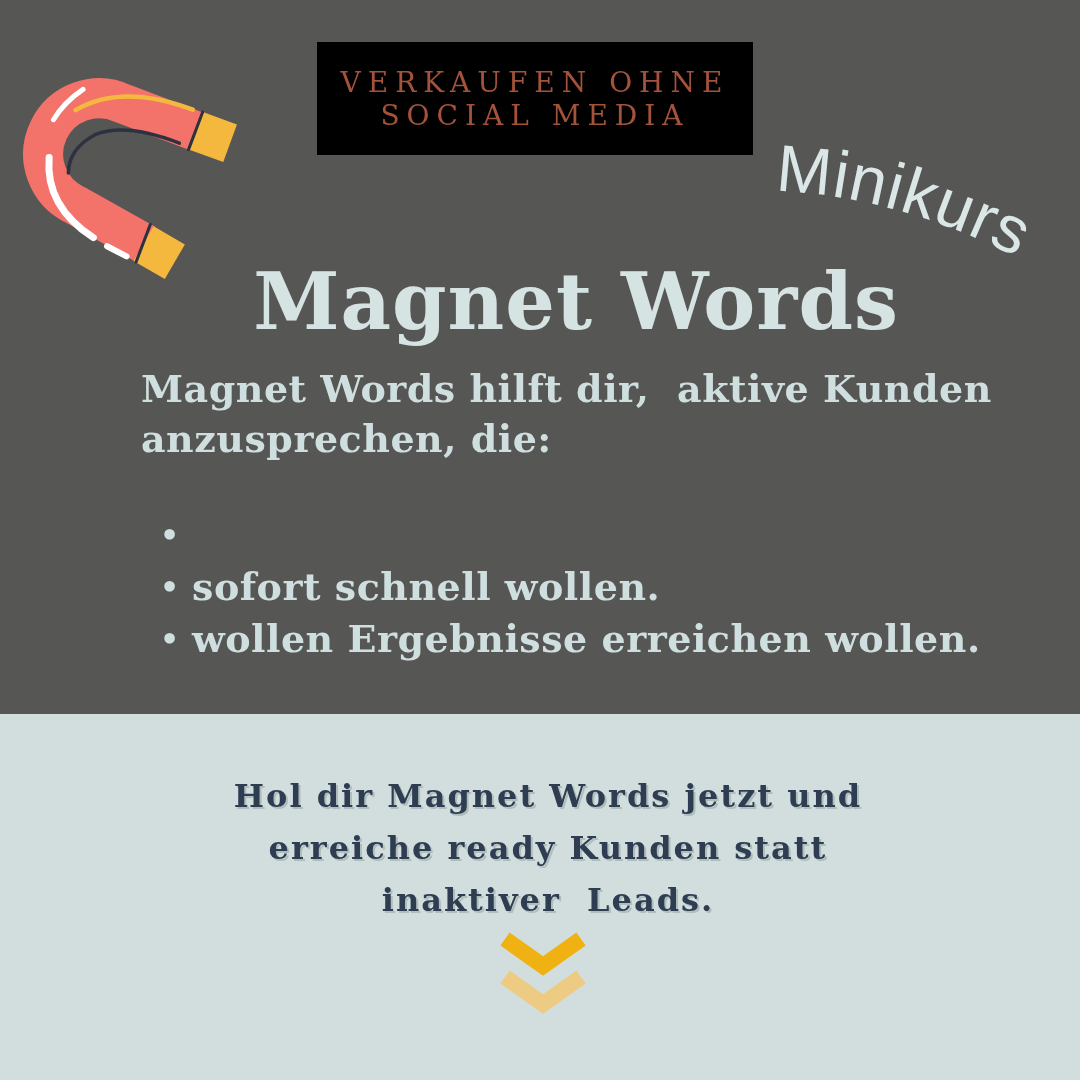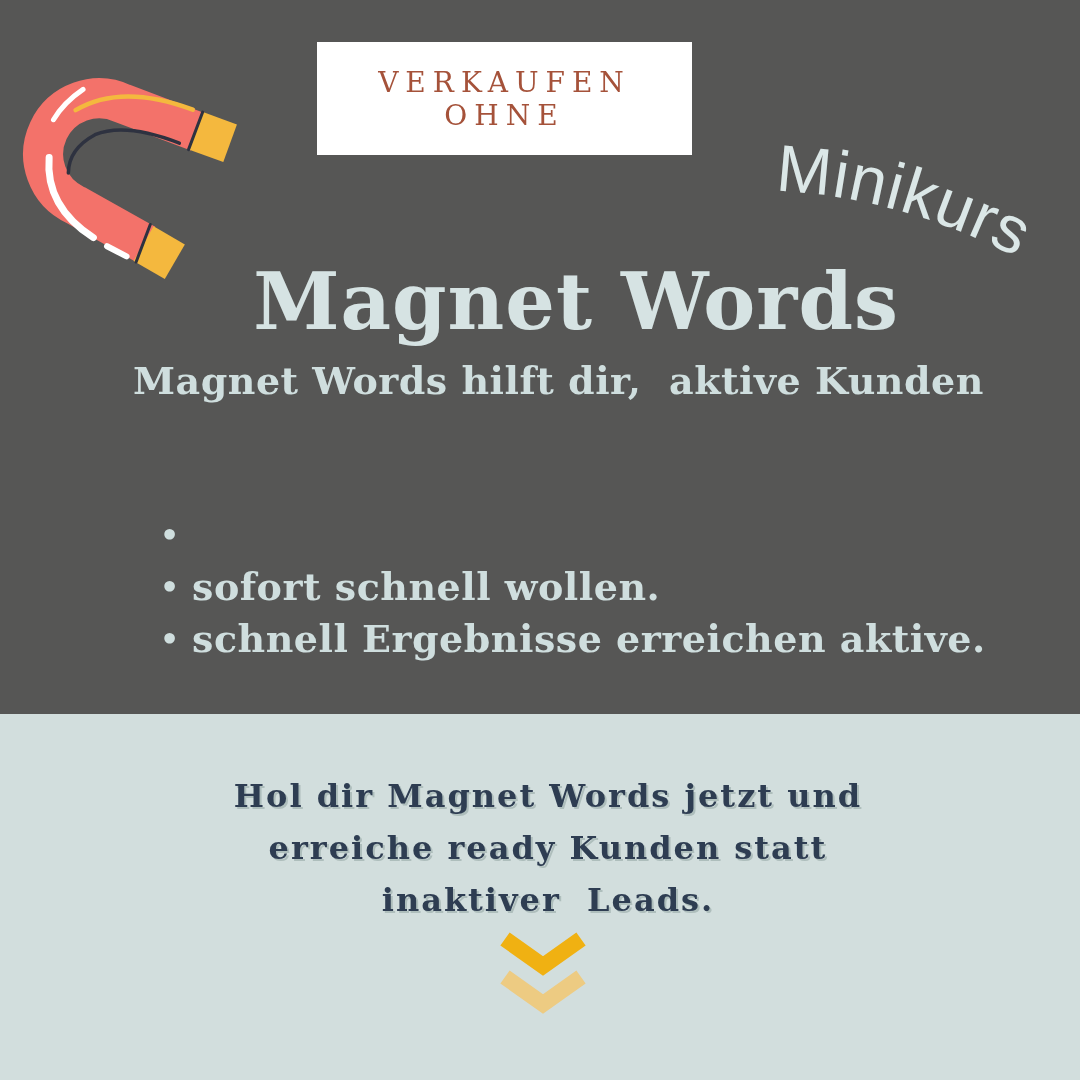--- a/index.html
+++ b/index.html
@@ -15,22 +15,22 @@
   .light-section {
     position: absolute;
     left: 0; right: 0;
     top: 714px; bottom: 0;
     background: #d2dedd;
   }
   
   .badge {
     position: absolute;
     left: 317px; top: 42px;
-    width: 375px; height: 113px;
-    background: #ffffff;
+    width: 436px; height: 113px;
+    background: #000000;
     display: flex;
     flex-direction: column;
     justify-content: center;
     align-items: center;
     text-align: center;
   }
   .badge-line {
     font-size: 28px;
     line-height: 33px;
     letter-spacing: 7px;
@@ -60,21 +60,21 @@
     font-weight: 700;
     letter-spacing: 1px;
     line-height: 86px;
     color: #d6e3e3;
     white-space: pre-wrap;
   }
   
   .intro {
     position: absolute;
     left: 133px; top: 356px;
-    margin: 0;
+    margin: 8px;
     font-size: 38px;
     font-weight: 700;
     letter-spacing: 0.5px;
     line-height: 50px;
     color: #cfdede;
   }
   .intro-line { white-space: pre-wrap; display: block; }
   
   .bullets {
     position: absolute;
@@ -138,48 +138,50 @@
         <path d="M 150,70 Q 92,74 70,98 Q 52,122 62,144" fill="none" stroke="#2e3240" stroke-width="3.5" stroke-linecap="round"></path>
 
         <path d="M 38,138 Q 55,184 112,192" fill="none" stroke="#ffffff" stroke-width="7" stroke-linecap="round"></path>
         <path d="M 40,62 Q 28,82 26,102" fill="none" stroke="#ffffff" stroke-width="5" stroke-linecap="round"></path>
         <path d="M 128,194 L 150,195" fill="none" stroke="#ffffff" stroke-width="6" stroke-linecap="round"></path>
       </g>
     </svg>
 
     <div class="badge">
       <div class="badge-line">VERKAUFEN OHNE</div>
+      <div class="badge-line">SOCIAL MEDIA</div>
     </div>
 
     <svg class="ribbon-svg" width="340" height="180" viewBox="0 0 340 180" aria-hidden="false">
       <defs>
         <path id="minikursArc" d="M 17,69 Q 154,74 291,153" fill="none"></path>
       </defs>
       <text>
         <textPath href="#minikursArc" xlink:href="#minikursArc">Minikurs</textPath>
       </text>
     </svg>
 
     <h1 class="title">Magnet Words</h1>
 
     <p class="intro">
       <span class="intro-line">Magnet Words hilft dir,  aktive Kunden</span>
+      <span class="intro-line">anzusprechen, die:</span>
     </p>
 
     <ul class="bullets">
       <li>
         <span class="bullet-dot">•</span>
       </li>
       <li>
         <span class="bullet-dot">•</span>
         <span class="bullet-text">sofort schnell wollen.</span>
       </li>
       <li>
         <span class="bullet-dot">•</span>
-        <span class="bullet-text">schnell Ergebnisse erreichen aktive.</span>
+        <span class="bullet-text">wollen Ergebnisse erreichen wollen.</span>
       </li>
     </ul>
   </div>
 
   <div class="light-section"></div>
 
   <p class="cta">
     <span class="cta-line">Hol dir Magnet Words jetzt und</span>
     <span class="cta-line">erreiche ready Kunden statt</span>
     <span class="cta-line">inaktiver  Leads.</span>

